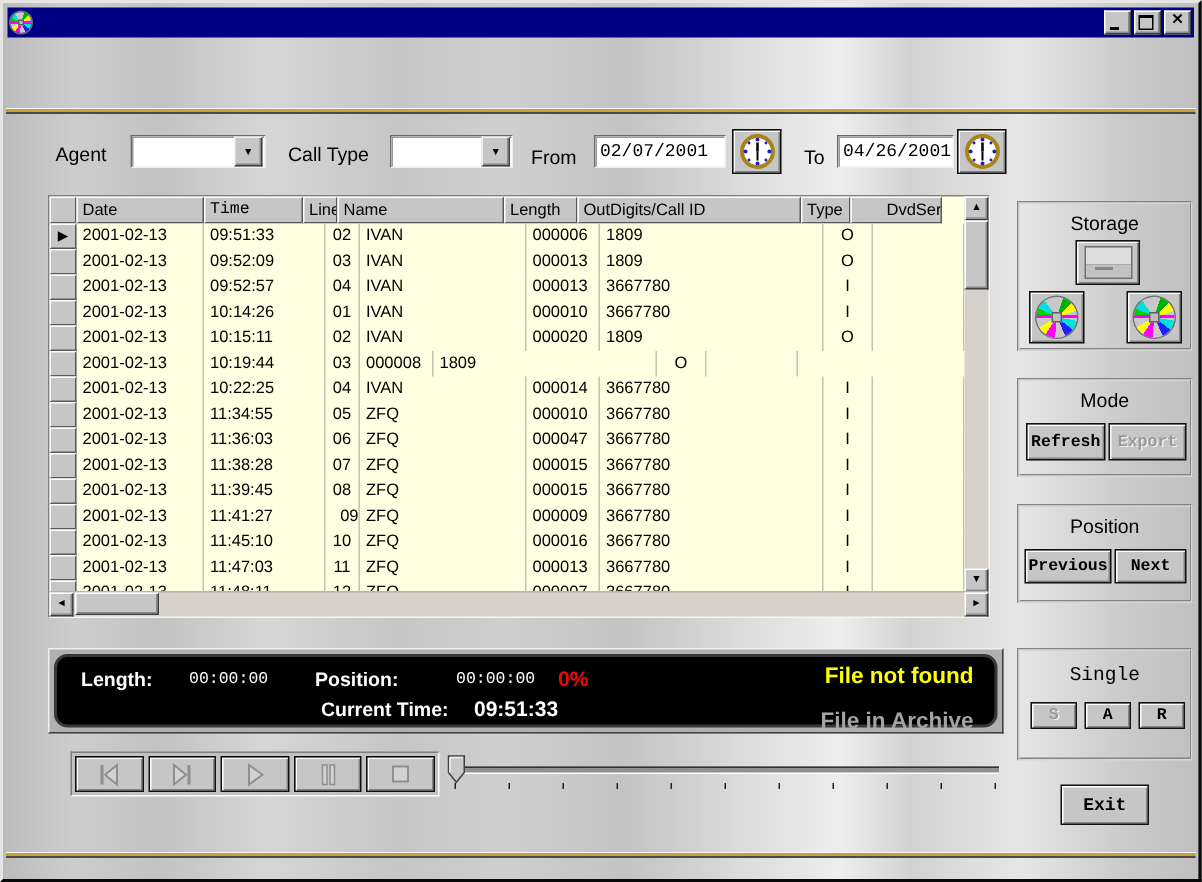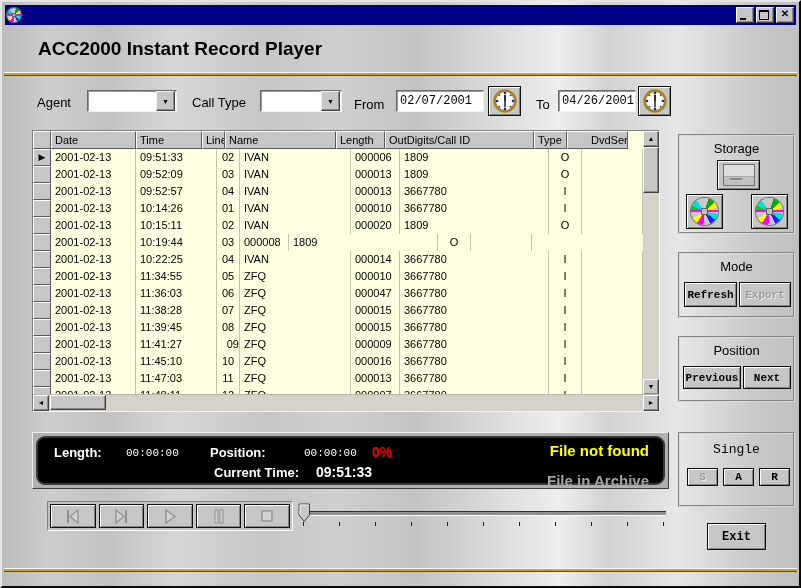--- a/index.html
+++ b/index.html
@@ -123,21 +123,20 @@
         </div>
       <div class="winbtn">
           <span class="maxbox"></span>
         </div>
       <div class="winbtn">
           <span class="xg">✕</span>
         </div>
     </div>
   </div>
 
-  <div class="app-title">ACC2000 Instant Record Player</div>
   <div class="gold-rule top"></div>
 
   <div class="flabel" style="left:35px;top:93px;">Agent</div>
   <div class="combo" style="left:85px;top:88px;width:90px;">
     <span class="val">All</span>
     <span class="drop">▼</span>
   </div>
   <div class="flabel" style="left:190px;top:93px;">Call Type</div>
   <div class="combo" style="left:258px;top:88px;width:82px;">
     <span class="val">All</span>
@@ -176,21 +175,21 @@
       <line x1="10" y1="10" x2="10" y2="5" stroke="#000" stroke-width="1.4"></line>
       <line x1="10" y1="10" x2="10" y2="15" stroke="#000" stroke-width="1.1"></line>
     </svg>
   </div>
 
   <div class="grid-box">
     <div class="grid-cols">
       <div class="grid-header">
           <div class="hcell sel"></div>
           <div class="hcell" style="width: 85px;">Date</div>
-          <div class="hcell" style="width: 66px;">Time</div>
+          <div class="hcell" style="width: 66px; font-family: Liberation Mono, monospace;">Time</div>
           <div class="hcell" style="width: 23px;">Line</div>
           <div class="hcell" style="width: 111px;">Name</div>
           <div class="hcell" style="width: 49px;">Length</div>
           <div class="hcell" style="width: 149px;">OutDigits/Call ID</div>
           <div class="hcell" style="width: 33px;">Type</div>
           <div class="hcell" style="width: 61px; padding-left: 23px;">DvdSer1</div>
         </div>
       <div class="grid-body">
           <div class="grid-row">
             <div class="selcell">▶</div>

